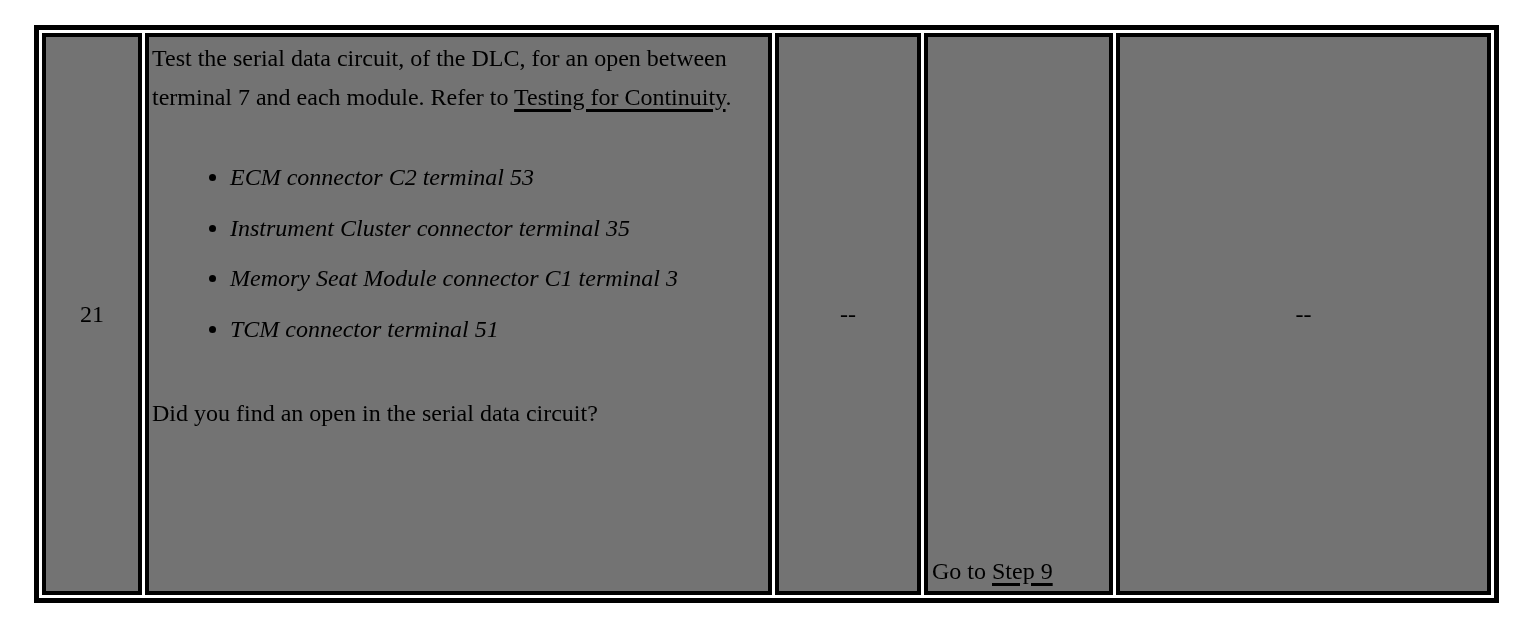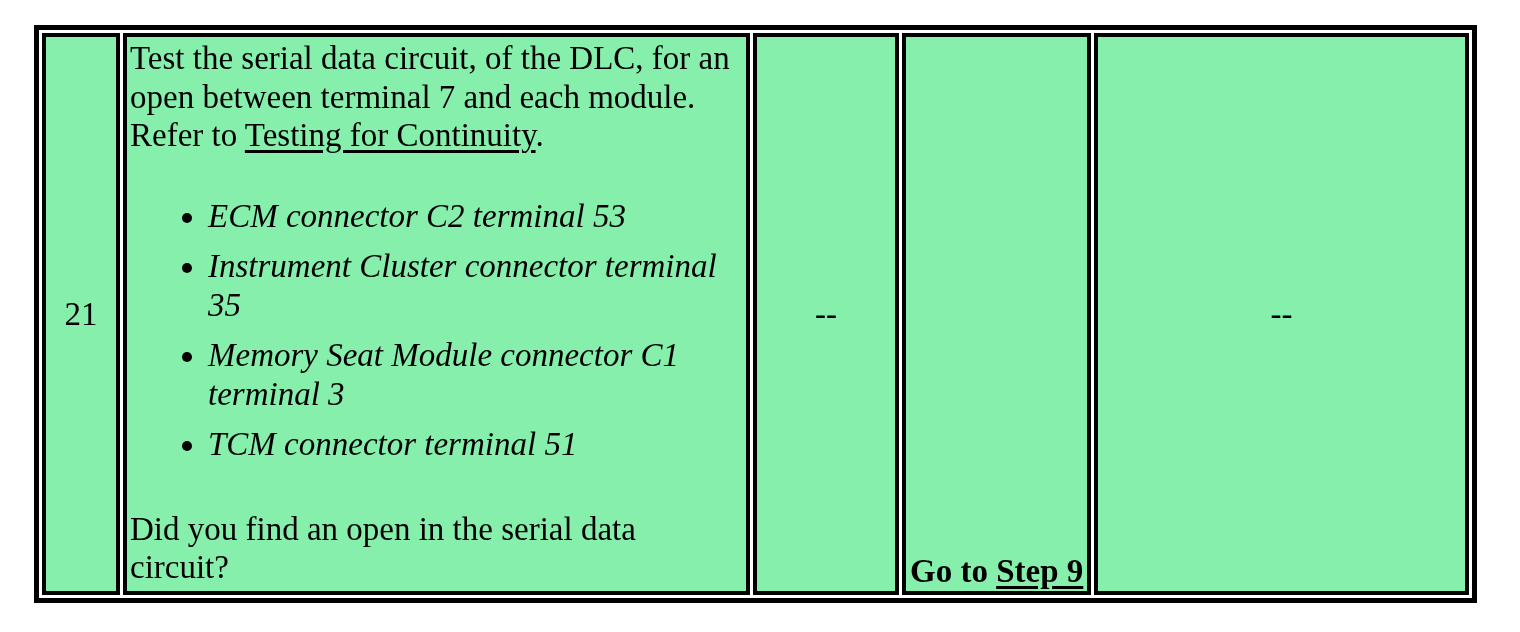--- a/index.html
+++ b/index.html
@@ -20,31 +20,31 @@
     height: 578px;
     border: 5px solid #000000;
     border-collapse: separate;
     border-spacing: 3px;
     table-layout: fixed;
     background: #ffffff;
   }
   td {
     border: 4px solid #000000;
     box-sizing: border-box;
-    background: #86efac;
-    font-size: 33px;
+    background: #737373;
+    font-size: 24px;
     line-height: 38.5px;
     height: 562px;
     overflow: hidden;
     word-spacing: normal;
   }
-  td.c-step   { width: 78px;  text-align: center; vertical-align: middle; padding: 0; }
+  td.c-step   { width: 100px;  text-align: center; vertical-align: middle; padding: 0; }
   td.c-action { width: 627px; vertical-align: top; padding: 2px 6px 2px 3px; }
   td.c-value  { width: 146px; text-align: center; vertical-align: middle; padding: 0; }
-  td.c-yes    { width: 189px; vertical-align: bottom; text-align: left; padding: 7px 3px 1px 4px; font-weight: bold; }
+  td.c-yes    { width: 189px; vertical-align: bottom; text-align: left; padding: 7px 3px 1px 4px; }
   td.c-no     { width: 375px; text-align: center; vertical-align: middle; padding: 0; }
   .para { margin: 0; }
   ul.modlist {
     margin: 42px 0 46px 0;
     padding: 0 0 0 78px;
     list-style: disc outside;
   }
   ul.modlist li { margin: 0 0 12px 0; font-style: italic; }
   ul.modlist li:last-child { margin-bottom: 6px; }
   a.doclink {

